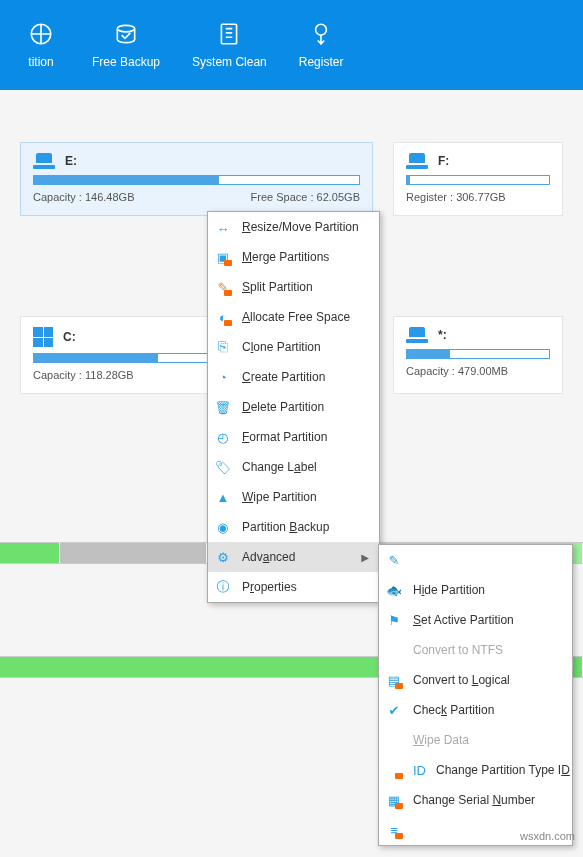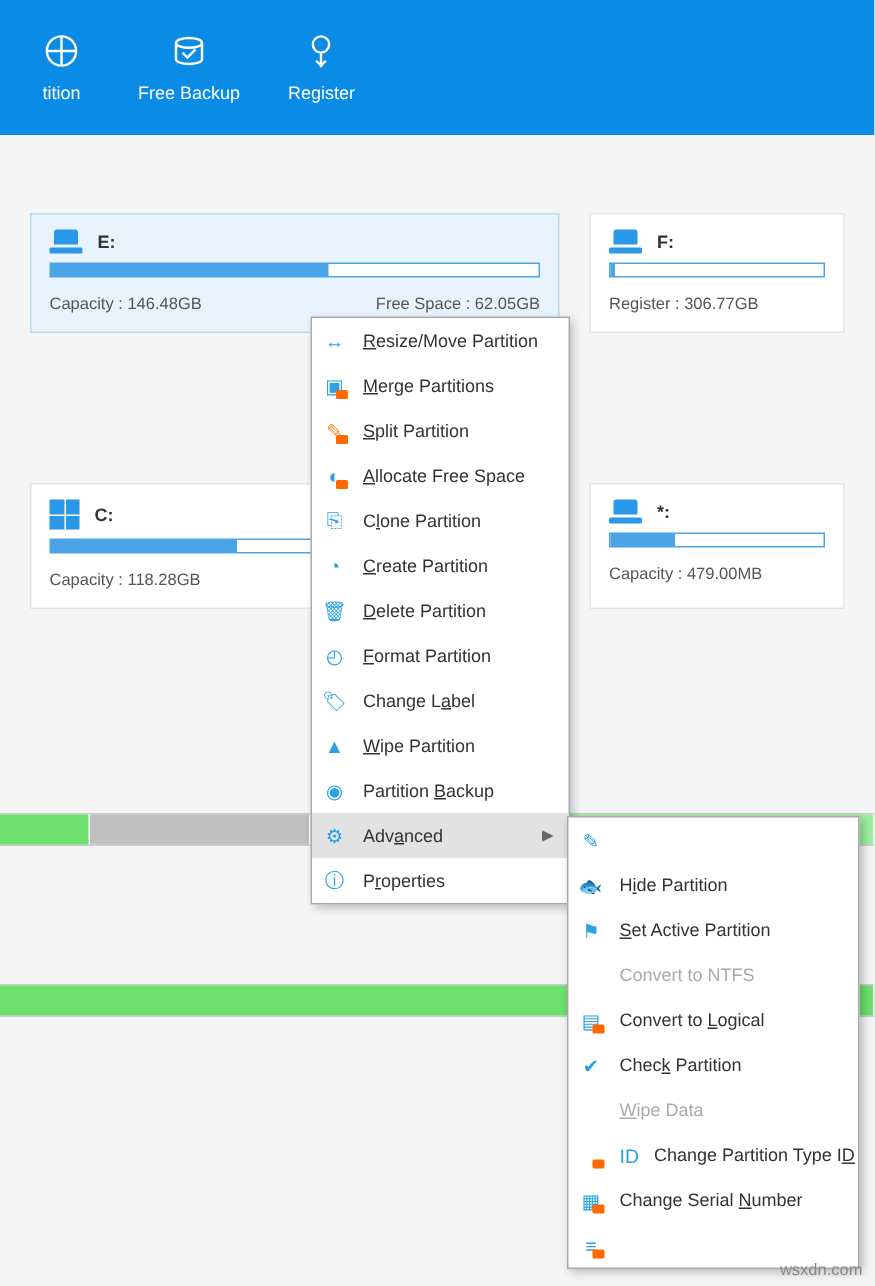--- a/index.html
+++ b/index.html
@@ -18,21 +18,21 @@
 .part-head { display:flex; align-items:center; gap:10px; margin-bottom:6px;}
 .drive-icon { width:22px; height:16px; position:relative; }
 .drive-icon::before{content:"";position:absolute;top:0;left:3px;right:3px;height:10px;background:currentColor;border-radius:2px 2px 0 0;}
 .drive-icon::after{content:"";position:absolute;bottom:0;left:0;right:0;height:4px;background:currentColor;border-radius:1px;}
 .drive-icon.blue{color:#2a98e8;}
 .win-icon{width:20px;height:20px;display:grid;grid-template-columns:1fr 1fr;grid-template-rows:1fr 1fr;gap:1px;}
 .win-icon span{background:#2a98e8;}
 .drive-letter{font-weight:bold;color:#333;font-size:12px;}
 .usage-bar{height:10px;background:#fff;border:1px solid #4ba4e6;margin-bottom:6px;position:relative;}
 .usage-fill{height:100%;background:#4ba4e6;}
-.usage-info{display:flex;justify-content:space-between;font-size:11px;color:#555;margin-top:12px;}
+.usage-info{display:flex;justify-content:space-between;font-size:11px;color:#555;}
 
 .disk-strip{position:absolute; left:0; right:0; height:22px; background:#e4e4e4; border-top:1px solid #ccc; border-bottom:1px solid #ccc;}
 .strip1{top:542px;}
 .strip2{top:656px;}
 .seg{position:absolute;top:0;bottom:0;border-right:1px solid #fff;}
 .seg.green{background:#6de06d;} .seg.gray{background:#c0c0c0;} .seg.lightgreen{background:#9cf09c;}
 
 .disk-label{position:absolute; font-size:11px; color:#555;}
 
 
@@ -41,21 +41,21 @@
 .ctx2{left:378px;top:544px;width:195px;}
 .ctx-item{display:flex;align-items:center;height:30px;padding:0 10px 0 6px;gap:10px;position:relative;cursor:pointer;}
 .ctx-item.hover{background:#e2e2e2;}
 .ctx-item.disabled{color:#aaa;cursor:default;}
 .ctx-ico{width:18px;height:18px;display:flex;align-items:center;justify-content:center;font-size:13px;}
 .ctx-label{flex:1;white-space:nowrap;}
 .ctx-label .u{text-decoration:underline;}
 .ctx-arrow{font-size:10px;color:#666;}
 .pro-badge{position:absolute;width:8px;height:6px;background:#ff6a00;left:16px;top:18px;border-radius:1px;}
 
-.watermark{position:absolute;right:8px;bottom:4px;font-size:11px;color:#888;text-align:center;}
+.watermark{position:absolute;right:8px;bottom:15px;font-size:11px;color:#888;text-align:center;}
 </style>
 </head>
 <body>
 
 <div class="toolbar">
   <div class="toolbar-item">
     <span class="toolbar-icon">
         <svg viewBox="0 0 24 24" width="26" height="26">
           <circle cx="12" cy="12" r="9"></circle>
           <path d="M12 3v18M3 12h18"></path>
@@ -65,20 +65,29 @@
   </div>
   <div class="toolbar-item">
     <span class="toolbar-icon">
         <svg viewBox="0 0 24 24" width="26" height="26">
           <ellipse cx="12" cy="7" rx="8" ry="3"></ellipse>
           <path d="M4 7v10c0 1.7 3.6 3 8 3s8-1.3 8-3V7"></path>
           <path d="M8 13l3 3 5-5"></path>
         </svg>
       </span>
     <span>Free Backup</span>
+  </div>
+  <div class="toolbar-item">
+    <span class="toolbar-icon">
+        <svg viewBox="0 0 24 24" width="26" height="26">
+          <rect x="5" y="3" width="14" height="18" rx="1"></rect>
+          <path d="M9 7h6M9 11h6M9 15h6"></path>
+        </svg>
+      </span>
+    <span>System Clean</span>
   </div>
   <div class="toolbar-item">
     <span class="toolbar-icon">
         <svg viewBox="0 0 24 24" width="26" height="26">
           <circle cx="12" cy="8" r="5"></circle>
           <path d="M12 13v9M9 18l3 3 3-3"></path>
         </svg>
       </span>
     <span>Register</span>
   </div>

